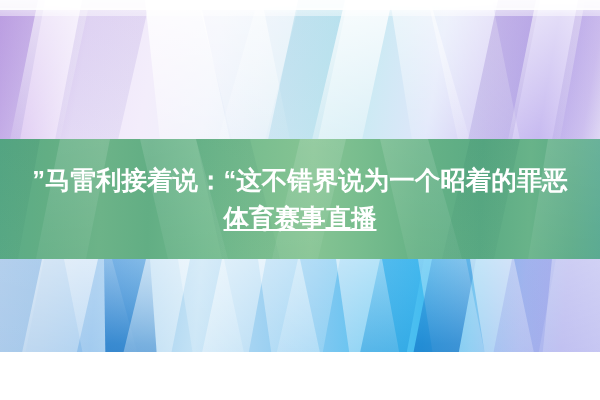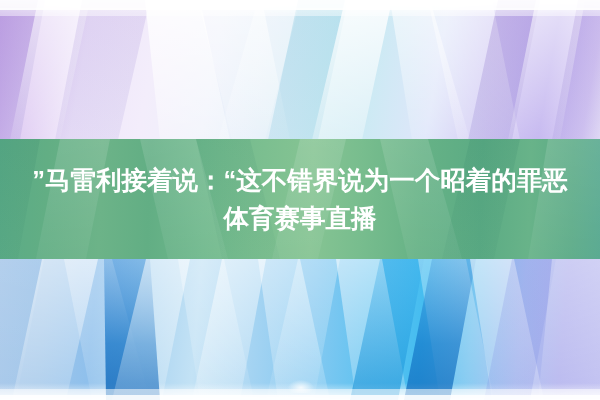--- a/index.html
+++ b/index.html
@@ -7,21 +7,21 @@
     padding: 0;
     background: #ffffff;
   }
   body {
     font-family: "Liberation Sans", "DejaVu Sans", sans-serif;
   }
 
   #poster {
     position: relative;
     width: 600px;
-    height: 400px;
+    height: 352px;
     overflow: hidden;
     background: #e9eef8;
   }
 
   
   .panel {
     position: absolute;
     left: 0;
     width: 600px;
     overflow: hidden;
@@ -109,21 +109,21 @@
     letter-spacing: 0px;
     text-align: center;
   }
   #caption .line {
     display: block;
     width: 100%;
     font-size: 25.5px;
     line-height: 32px;
     white-space: nowrap;
   }
-  #caption .line2 { font-size: 25.5px; }
+  #caption .line2 { font-size: 25.5px; text-decoration: underline; }
 
   
   #watermark {
     position: absolute;
     left: 288px;
     top: 380px;
     width: 26px;
     height: 13px;
     background: radial-gradient(ellipse at 50% 60%, rgba(255,255,255,0.85) 0%, rgba(255,255,255,0) 72%);
     pointer-events: none;

